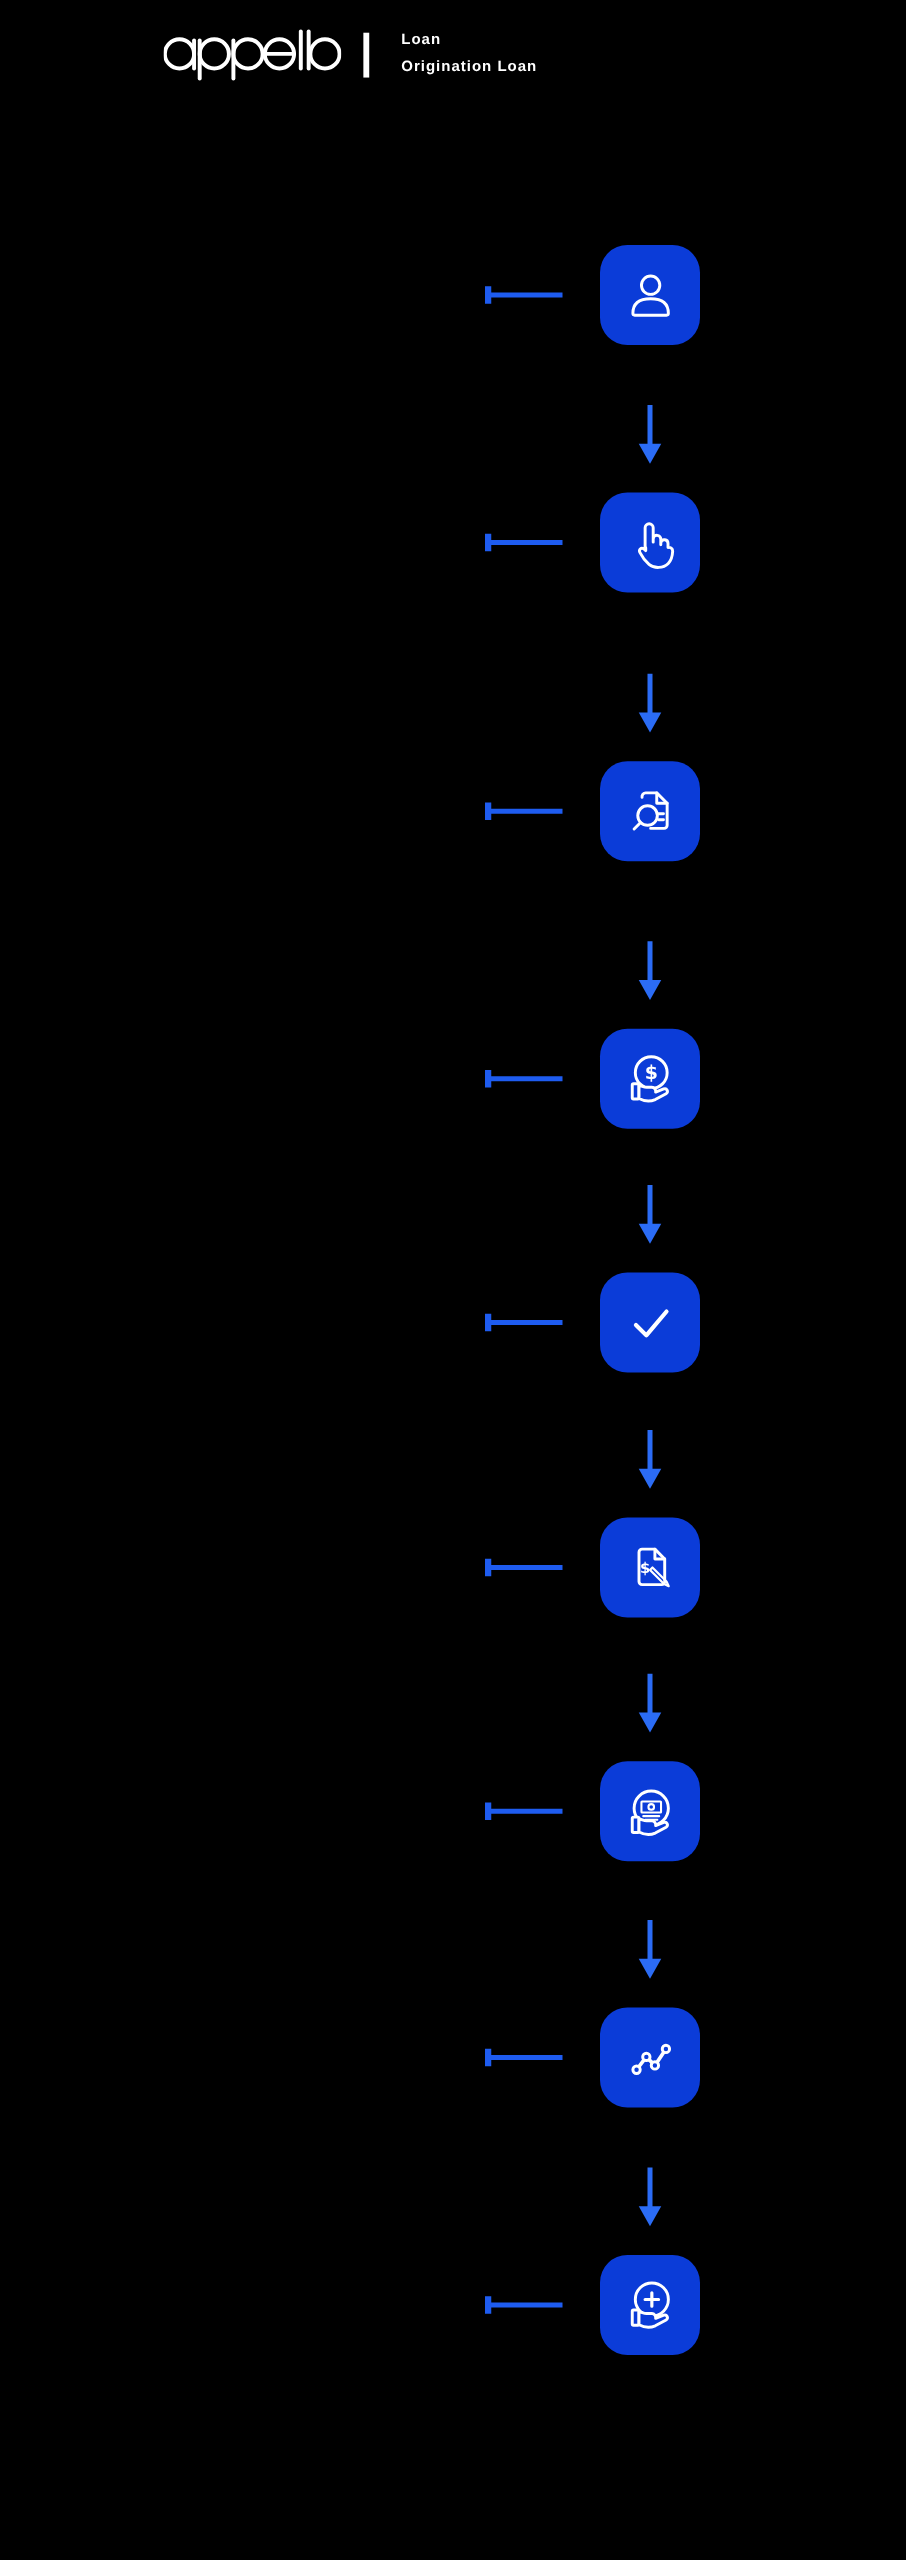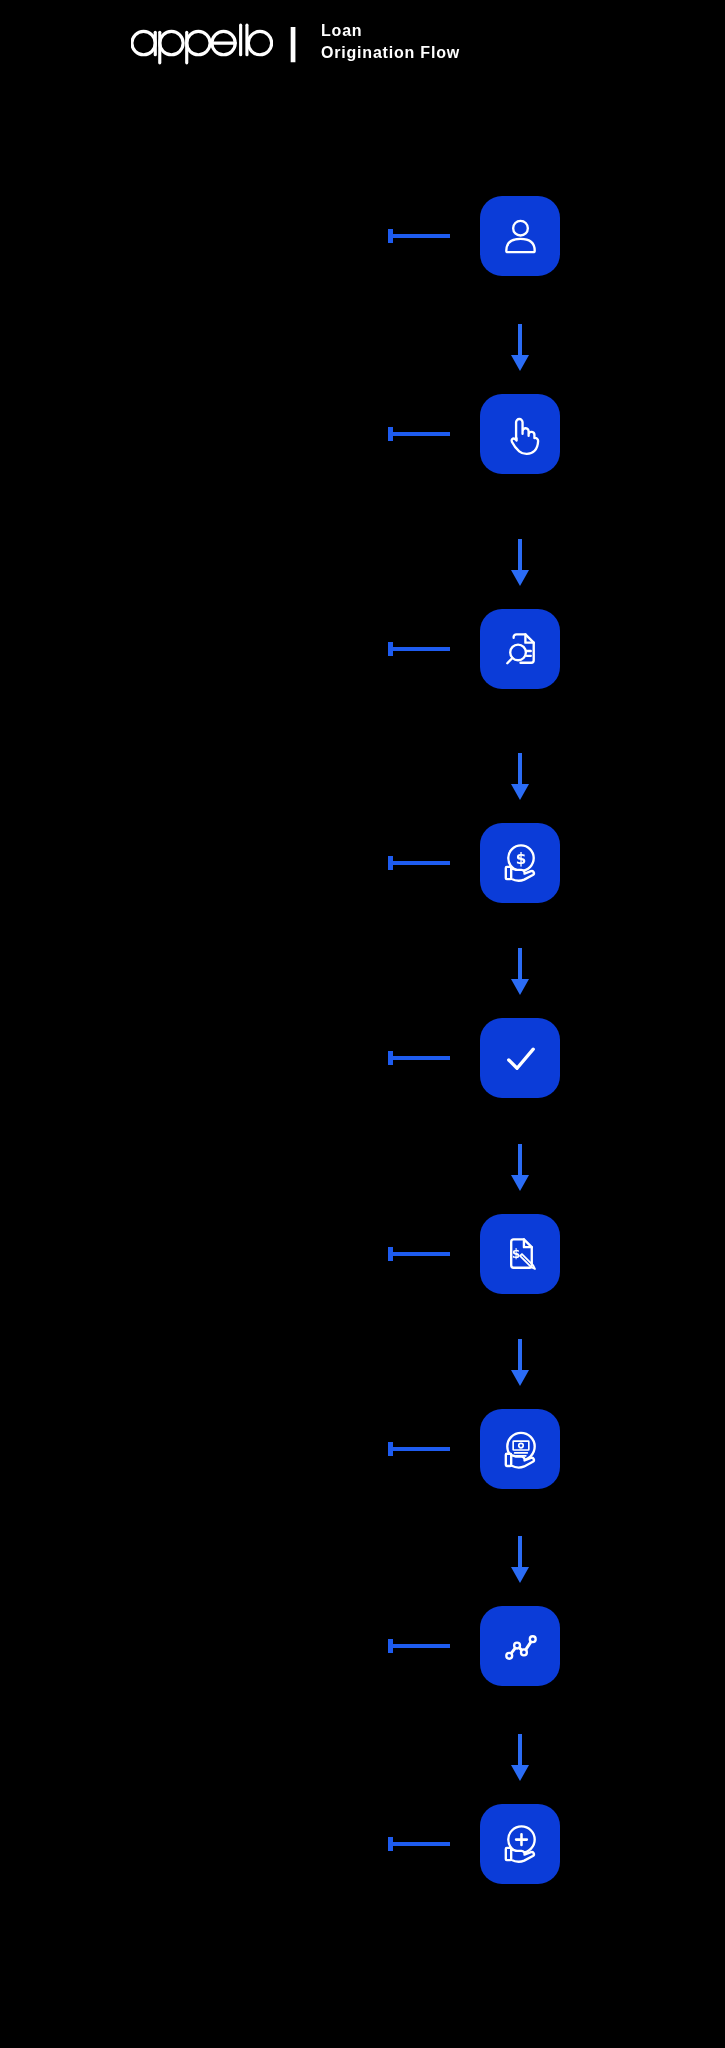--- a/index.html
+++ b/index.html
@@ -15,21 +15,21 @@
   
   .header { position:absolute; left:0; top:0; width:725px; height:90px; }
   .logo-svg { position:absolute; left:131px; top:22px; width:142px; height:44px; color:#fff; }
   .logo-sep {
     position:absolute; left:288px; top:17px;
     color:#fff; font-size:36px; font-weight:600; line-height:48px;
     transform: scaleY(1.05);
   }
   .title {
     position:absolute; left:321px; top:20px;
-    color:#fff; font-size:16px; line-height:22px; font-weight:800;
+    color:#fff; font-size:12px; line-height:22px; font-weight:800;
     letter-spacing:0.8px;
   }
   .title span { display:block; white-space:nowrap; }
 
   
   .node { position:absolute; left:0; width:725px; height:80px; }
   .tile {
     position:absolute; left:480px; top:0;
     width:80px; height:80px;
     background: var(--tile-blue, #0B3CD8);
@@ -79,21 +79,21 @@
         <circle cx="206" cy="44" r="26"></circle>
         <line x1="182" y1="44" x2="232" y2="44"></line>
         <line x1="244" y1="4" x2="244" y2="70"></line>
         <line x1="258" y1="4" x2="258" y2="70"></line>
         <circle cx="287" cy="44" r="26"></circle>
       </g>
     </svg>
     <span class="logo-sep">|</span>
     <div class="title">
       <span>Loan</span>
-      <span>Origination Flow</span>
+      <span>Origination Loan</span>
     </div>
   </div>
 
   <div class="node" style="top:196px">
     <div class="connector"></div>
     <div class="tile">
       <svg viewBox="0 0 48 48">
         <g class="st">
           <circle cx="24" cy="15.5" r="7.5"></circle>
           <path d="M9.5 38.5 C9.5 29.5 16 26.5 24 26.5 C32 26.5 38.5 29.5 38.5 38.5 C38.5 39.3 37.8 40 37 40 L11 40 C10.2 40 9.5 39.3 9.5 38.5 Z"></path>

